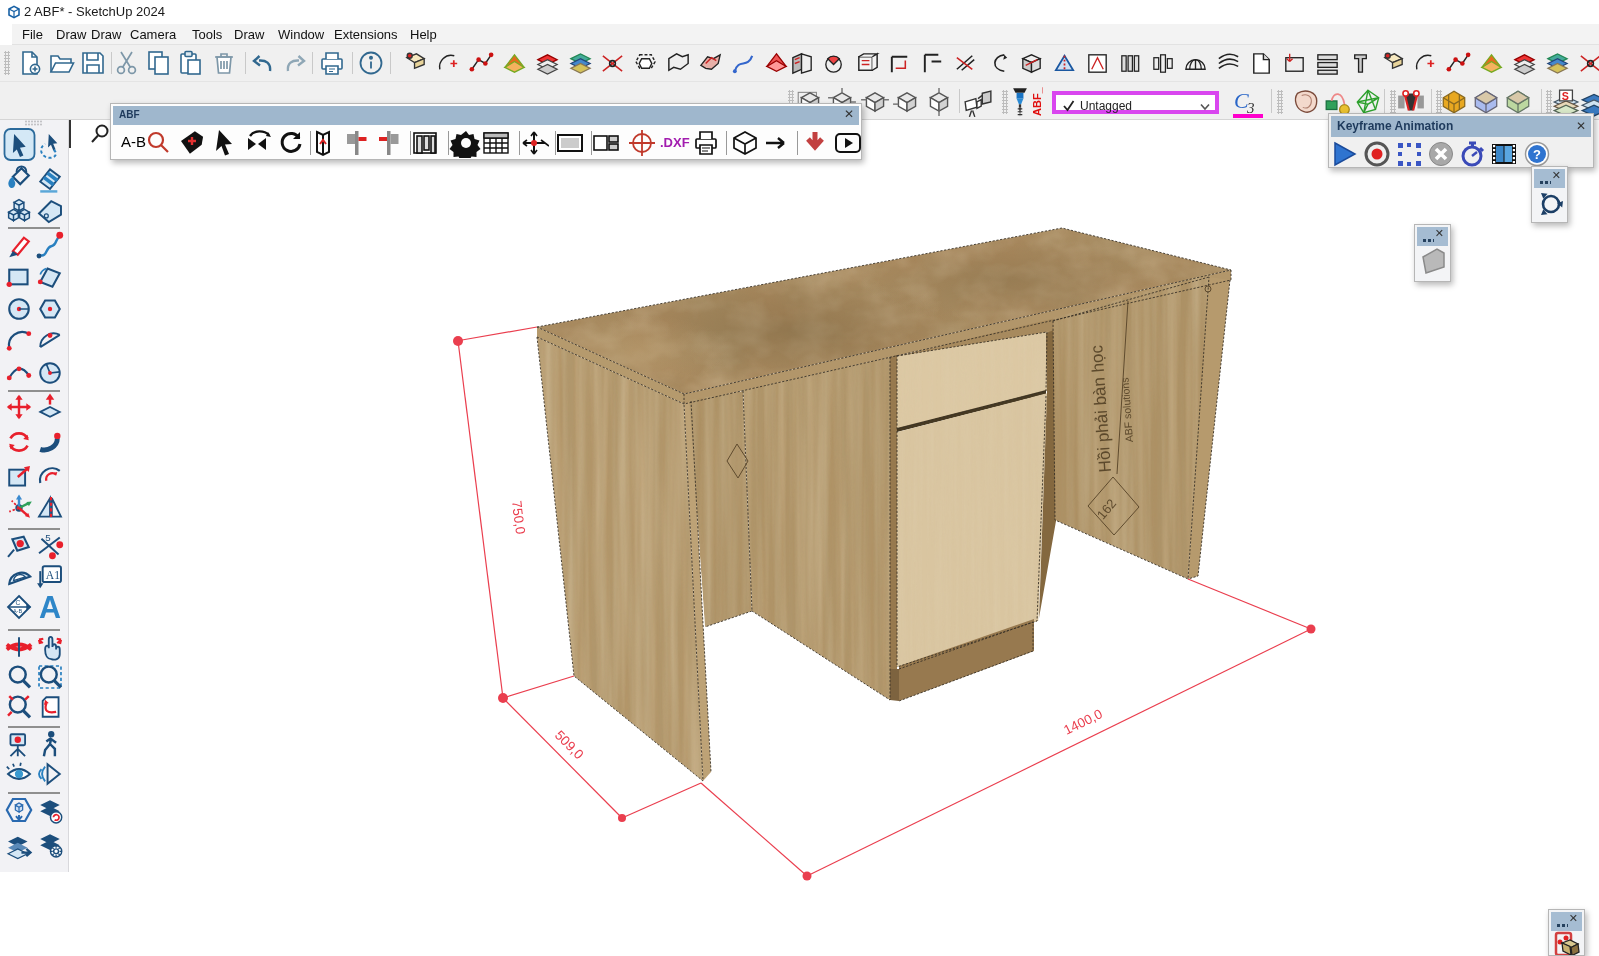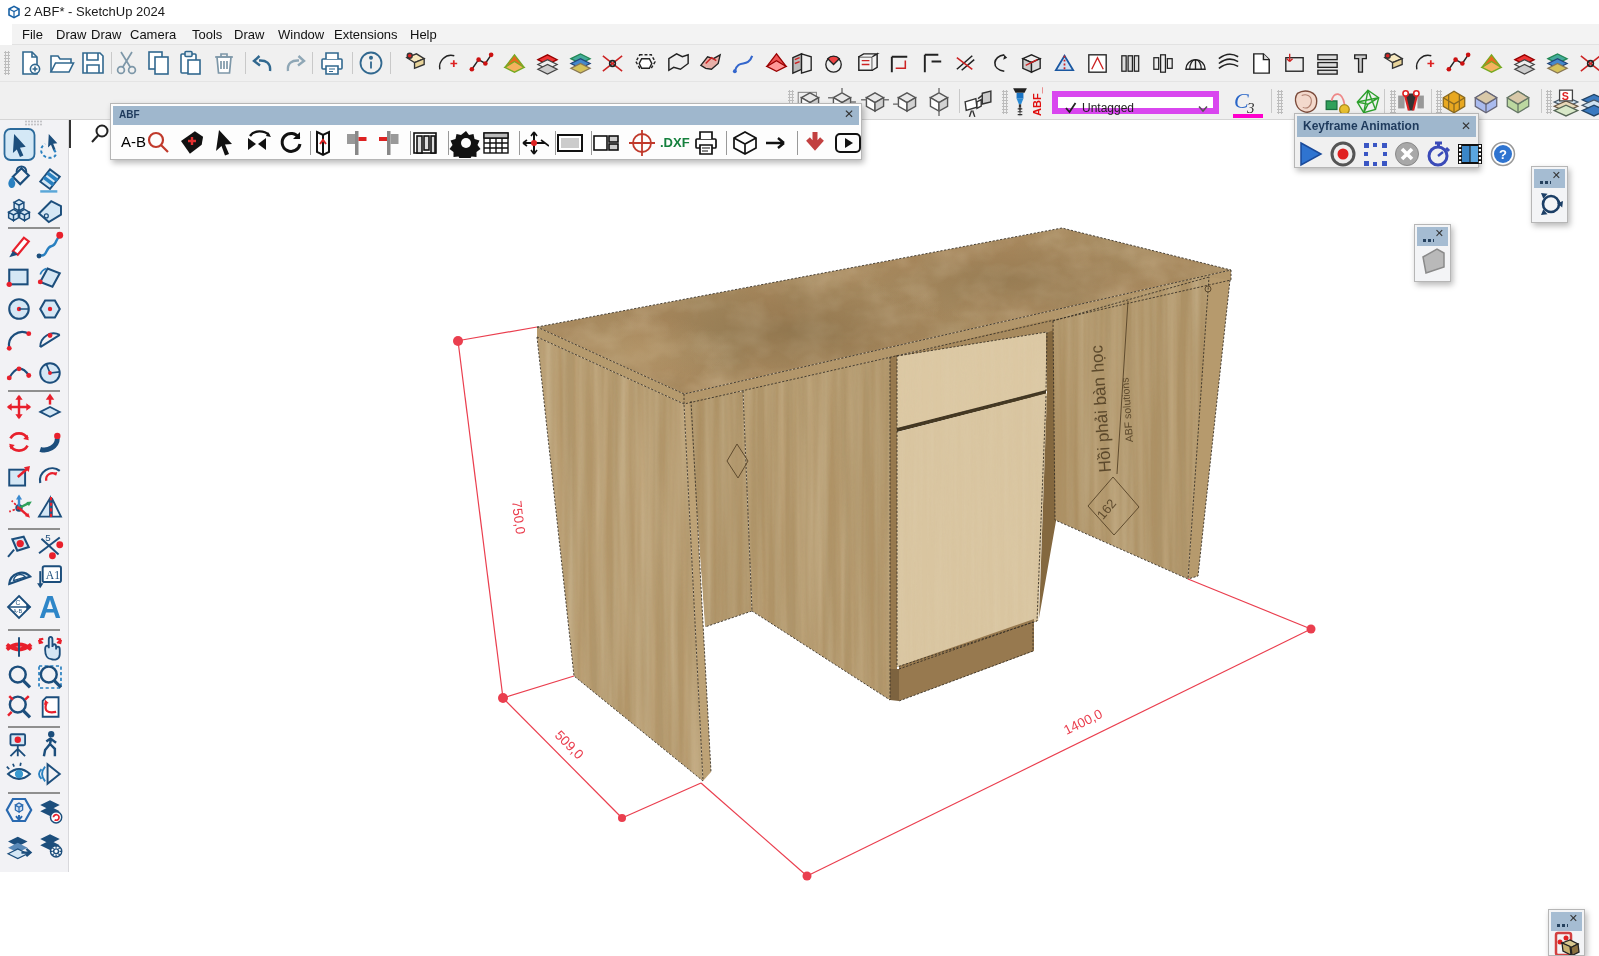--- a/index.html
+++ b/index.html
@@ -574,21 +574,21 @@
           <rect x="11" y="6" width="6" height="5" fill="#1a74c4"></rect>
           <path d="M11,11 h6 l-2,5 h-2 z" fill="#2a8ad4"></path>
           <path d="M13,16 h2 v3 h-2 z" fill="#333"></path>
           <path d="M13,19 l1,8 1,-8 z" fill="#555"></path>
           <path d="M12,20 h4 m-4,2.5 h4 m-4,2.5 h4" stroke="#333" stroke-width="1"></path>
         </g>
       </svg>
       <svg class="abs" style="left:1028px;top:4px" width="16" height="34" viewBox="0 0 16 34">
         <text x="13" y="30" transform="rotate(-90 13 30)" font-size="11" font-weight="bold" fill="#e01010" font-family="Liberation Sans">ABF_</text>
       </svg>
-      <div class="abs" style="left:1052px;top:9px;width:167px;height:23px;background:#fff;border:6px solid #d946ef">
+      <div class="abs" style="left:1052px;top:9px;width:167px;height:23px;background:#fff;border:4px solid #d946ef">
         <svg class="abs" style="left:6px;top:4px" width="14" height="14" viewBox="0 0 14 14">
           <path d="M2,7 l3.5,4 6-9" fill="none" stroke="#222" stroke-width="1.8"></path>
         </svg>
         <span class="abs" style="left:24px;top:4px;font-size:12px;color:#222">Untagged</span>
         <svg class="abs" style="right:5px;top:8px" width="10" height="8" viewBox="0 0 10 8">
           <path d="M1,1.5 l4,4.5 4-4.5" fill="none" stroke="#555" stroke-width="1.6"></path>
         </svg>
       </div>
       <svg class="abs" style="left:1232px;top:4px" width="32" height="33" viewBox="0 0 32 33">
         <text x="2" y="22" font-size="22" font-style="italic" font-family="Liberation Serif" fill="#2a66c8">C</text>
@@ -1011,21 +1011,21 @@
           <rect x="18" y="8" width="9" height="6"></rect>
           <rect x="18" y="16" width="9" height="6"></rect>
         </g>
       </svg>
       <svg class="abs" style="left:516px;top:24px" width="30" height="30" viewBox="0 0 30 30">
         <g fill="none" stroke="#c0392b" stroke-width="1.8">
           <circle cx="15" cy="15" r="9"></circle>
           <path d="M15,2 V28 M2,15 H28"></path>
         </g>
       </svg>
-      <span class="abs" style="left:549px;top:31px;font-size:13px;font-weight:bold;color:#15803d">.DXF</span>
+      <span class="abs" style="left:549px;top:31px;font-size:13px;font-weight:bold;color:#a21caf">.DXF</span>
       <svg class="abs" style="left:580px;top:24px" width="30" height="30" viewBox="0 0 30 30">
         <g fill="#fff" stroke="#111" stroke-width="1.7">
           <rect x="5" y="11" width="20" height="9" rx="1"></rect>
           <path d="M9,11 V4 h12 v7 M9,17 h12 v9 h-12 z"></path>
           <path d="M11,20 h8 M11,23 h6" stroke-width="1.2"></path>
         </g>
       </svg>
       <svg class="abs" style="left:617px;top:24px" width="34" height="30" viewBox="0 0 30 30">
         <g fill="#fff" stroke="#111" stroke-width="1.7">
           <path d="M4,10 L15,4 L26,10 L26,20 L15,26 L4,20 Z"></path>
@@ -1044,21 +1044,21 @@
       </svg>
       <div class="vsep" style="left:199px;top:27px;height:24px;background:#999"></div>
       <div class="vsep" style="left:299px;top:27px;height:24px;background:#999"></div>
       <div class="vsep" style="left:337px;top:27px;height:24px;background:#999"></div>
       <div class="vsep" style="left:408px;top:27px;height:24px;background:#999"></div>
       <div class="vsep" style="left:444px;top:27px;height:24px;background:#999"></div>
       <div class="vsep" style="left:480px;top:27px;height:24px;background:#999"></div>
       <div class="vsep" style="left:615px;top:27px;height:24px;background:#999"></div>
       <div class="vsep" style="left:686px;top:27px;height:24px;background:#999"></div>
     </div>
-    <div class="panel" style="left:1294px;top:113px;width:185px;height:55px">
+    <div class="panel" style="left:1328px;top:113px;width:266px;height:55px">
       <div class="ptitle" style="height:21px">
         <b style="font-size:12px;top:3px">Keyframe Animation</b>
         <span class="px" style="top:3px">✕</span>
       </div>
       <svg class="abs" style="left:3px;top:27px" width="26" height="26" viewBox="0 0 26 26">
         <path d="M3,2 L23,13 L3,24 Z" fill="#2f74d0" stroke="#1a4a9a" stroke-width="1.5"></path>
       </svg>
       <svg class="abs" style="left:35px;top:27px" width="26" height="26" viewBox="0 0 26 26">
         <circle cx="13" cy="13" r="11" fill="#eee" stroke="#555" stroke-width="3"></circle>
         <circle cx="13" cy="13" r="5.5" fill="#e02020"></circle>

